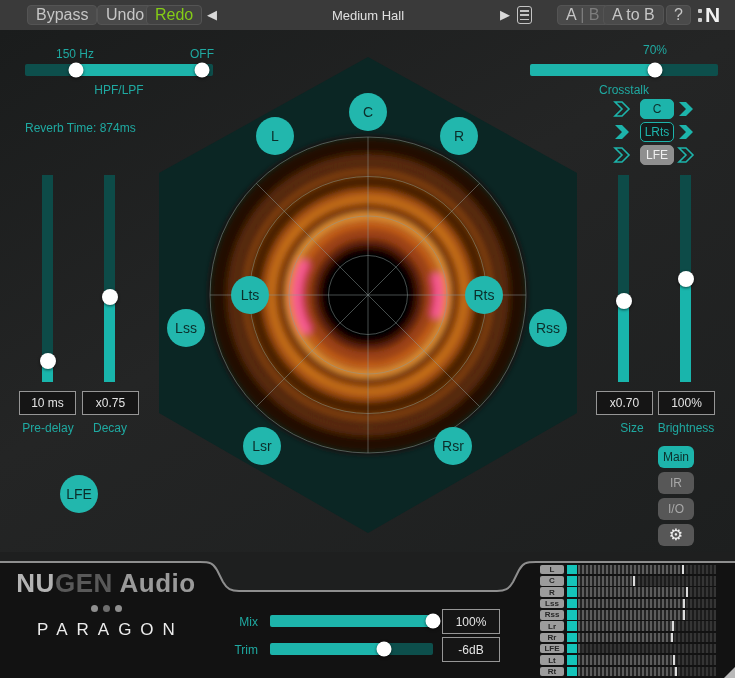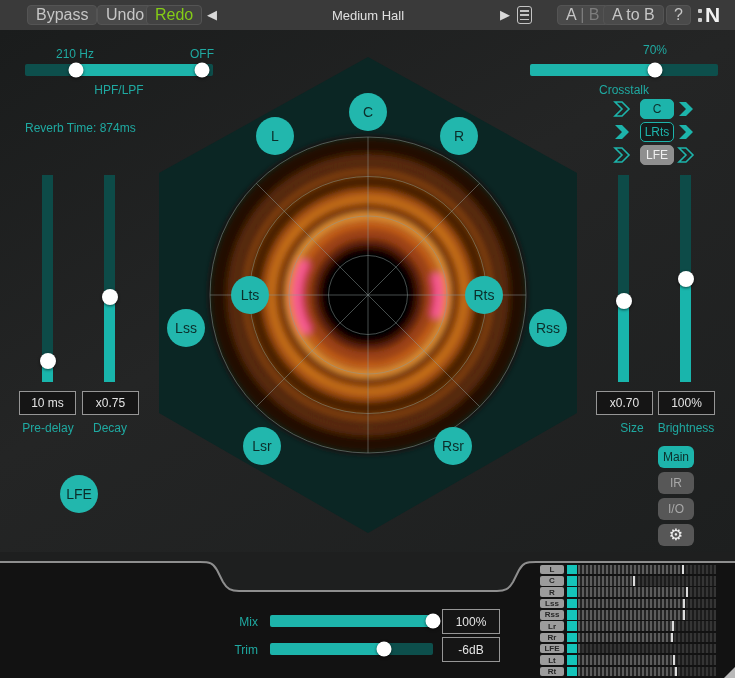--- a/index.html
+++ b/index.html
@@ -221,21 +221,21 @@
       <span>Lsr</span>
     </div>
     <div class="chan pos-rsr">
       <span>Rsr</span>
     </div>
     <div class="chan pos-lfe">
       <span>LFE</span>
     </div>
 
   <div class="hpf-block">
-    <span class="teal-label hpf-lab" style="left:50px">210 Hz</span>
+    <span class="teal-label hpf-lab" style="left:50px">150 Hz</span>
     <span class="teal-label hpf-lab" style="left:177px">OFF</span>
     <div class="htrack hpf-track" style="--a: 27; --b: 94;">
       <div class="knob" style="left:calc(var(--a)*1%)"></div>
       <div class="knob" style="left:calc(var(--b)*1%)"></div>
     </div>
     <div class="teal-label hpf-name">HPF/LPF</div>
   </div>
 
   <div class="teal-label reverb-time">Reverb Time: 874ms</div>
 
@@ -323,20 +323,31 @@
       </div>
   </div>
 </div>
 
 <div class="bottom">
   <svg class="sep-svg" width="735" height="126">
     <path d="M0,10 H200 C210,10 213,11 217,18 L223,30 C227,37 231,39 239,39 H497 C505,39 509,37 513,30 L519,18 C523,11 526,10 536,10 H735 V0 H0 Z" fill="#1e1f1f"></path>
     <path d="M0,10 H200 C210,10 213,11 217,18 L223,30 C227,37 231,39 239,39 H497 C505,39 509,37 513,30 L519,18 C523,11 526,10 536,10 H735" fill="none" stroke="#8e8e8e" stroke-width="2"></path>
   </svg>
 
+  <div class="branding">
+    <div class="brand-logo">
+      <span class="nu">NU</span><span class="gen">GEN</span><span class="audio"> Audio</span>
+    </div>
+    <div class="brand-dots">
+        <i></i>
+        <i></i>
+        <i></i>
+      </div>
+    <div class="product">PARAGON</div>
+  </div>
 
   <div class="teal-label out-label mix-label">Mix</div>
   <div class="htrack mix-track" style="--pct: 100;">
     <div class="hknob"></div>
   </div>
   <div class="obox mix-box">100%</div>
 
   <div class="teal-label out-label trim-label">Trim</div>
   <div class="htrack trim-track" style="--pct: 70;">
     <div class="hknob"></div>

